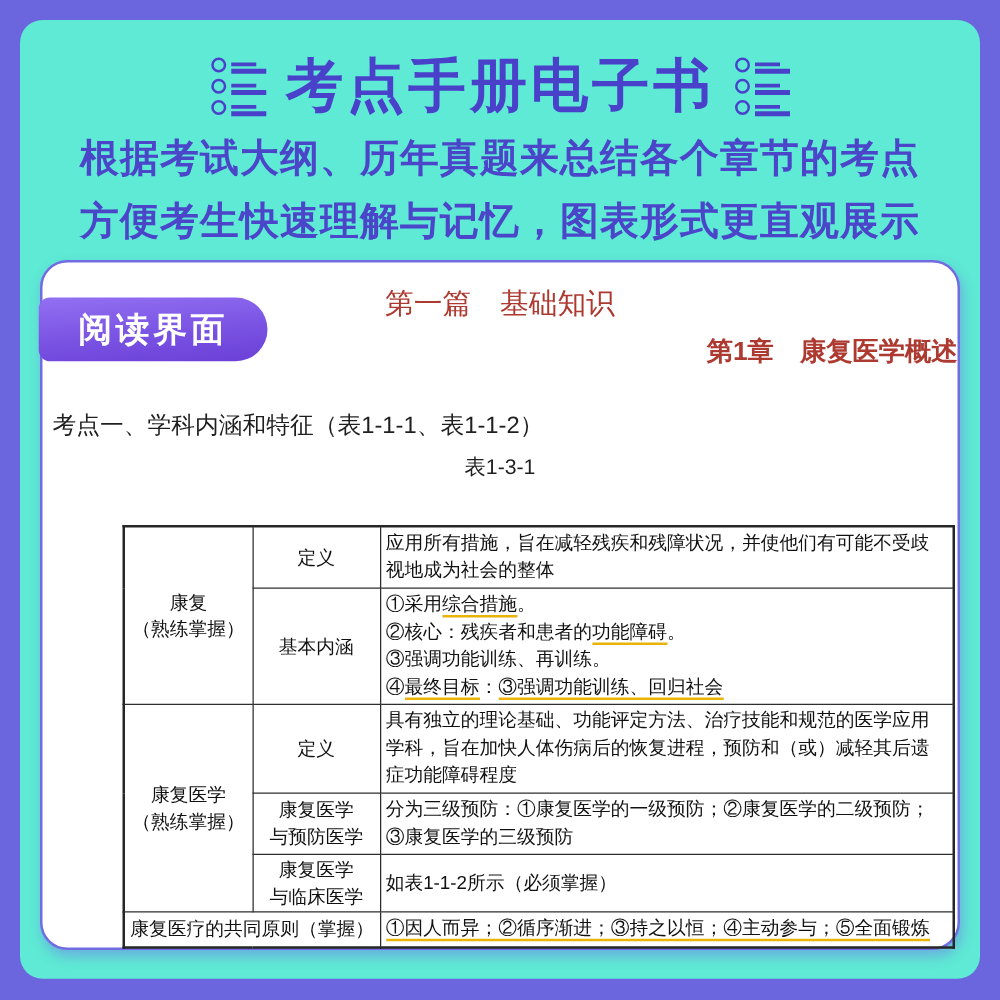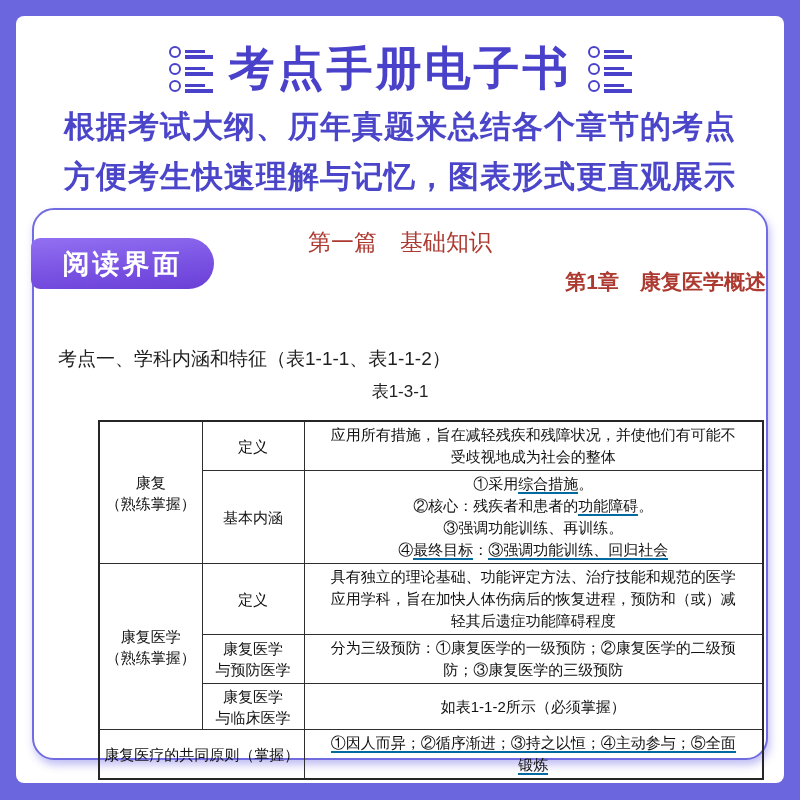--- a/index.html
+++ b/index.html
@@ -3,21 +3,21 @@
 <meta charset="utf-8">
 <style>
   html,body { margin:0; padding:0; }
   body {
     width:800px; height:800px; position:relative; overflow:hidden;
     background:#6b65de;
     font-family:"Liberation Sans", sans-serif;
   }
   .outer-card {
     position:absolute; left:16px; top:16px; width:768px; height:767px;
-    background:#ffffff; border-radius:8px;
+    background:#5eead4; border-radius:18px;
   }
   
   .title-row {
     margin-top:22px; height:62px;
     display:flex; align-items:center; justify-content:center; gap:16px;
   }
   .page-title {
     margin:0; font-size:46px; font-weight:bold; color:#4a41cb; letter-spacing:3px;
   }
   .list-icon { display:flex; flex-direction:column; gap:4px; }
@@ -47,42 +47,42 @@
   }
   .h-part {
     margin-top:18px; text-align:center;
     font-size:23px; line-height:28px; font-weight:normal; color:#ad3a31;
   }
   .h-chapter {
     margin-top:13px; text-align:right;
     font-size:21px; line-height:26px; font-weight:bold; color:#ad3a31;
   }
   .h-section {
-    margin-top:52px; padding-left:24px;
+    margin-top:34px; padding-left:8px;
     font-size:19px; line-height:24px; color:#1f1f1f;
   }
   .t-caption {
     margin-top:10px; text-align:center;
     font-size:17px; line-height:21px; color:#1f1f1f;
   }
   
   table.kp {
     position:absolute; left:64px; top:210px;
     border-collapse:collapse; table-layout:fixed; width:664px;
     border:2px solid #262626;
   }
   table.kp td {
     border:1.5px solid #2e2e2e;
     font-size:15px; color:#111111; vertical-align:middle;
   }
   td.c1, td.c2 { text-align:center; line-height:21px; padding:1px 2px; }
-  td.c3 { text-align:center; padding:2px 24px; line-height:22px; }
+  td.c3 { text-align:left; padding:2px 4px; line-height:22px; }
   tr.r1 { height:47px; } tr.r2 { height:88px; } tr.r3 { height:70px; }
   tr.r4 { height:47px; } tr.r5 { height:46px; } tr.r6 { height:28px; }
-  .u { border-bottom:2px solid #0369a1; }
+  .u { border-bottom:2px solid #eab308; }
 </style>
 </head>
 <body>
 
 <div class="outer-card">
 
   <div class="title-row">
     <span class="list-icon">
       <span class="icon-row">
           <span class="icon-dot"></span>

